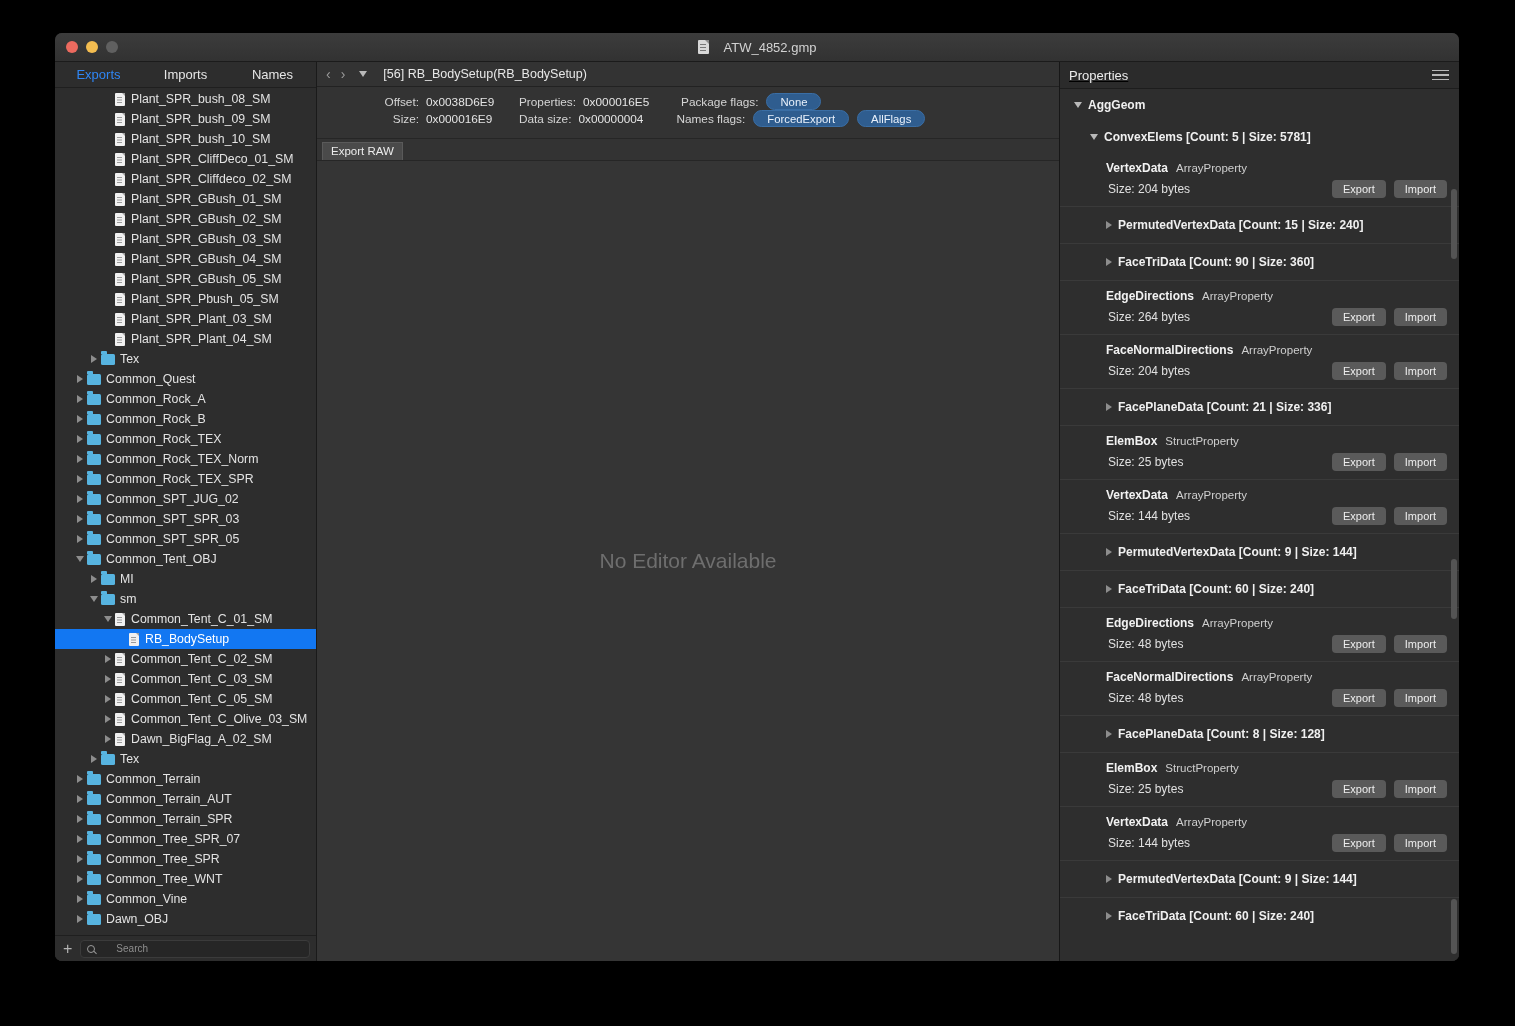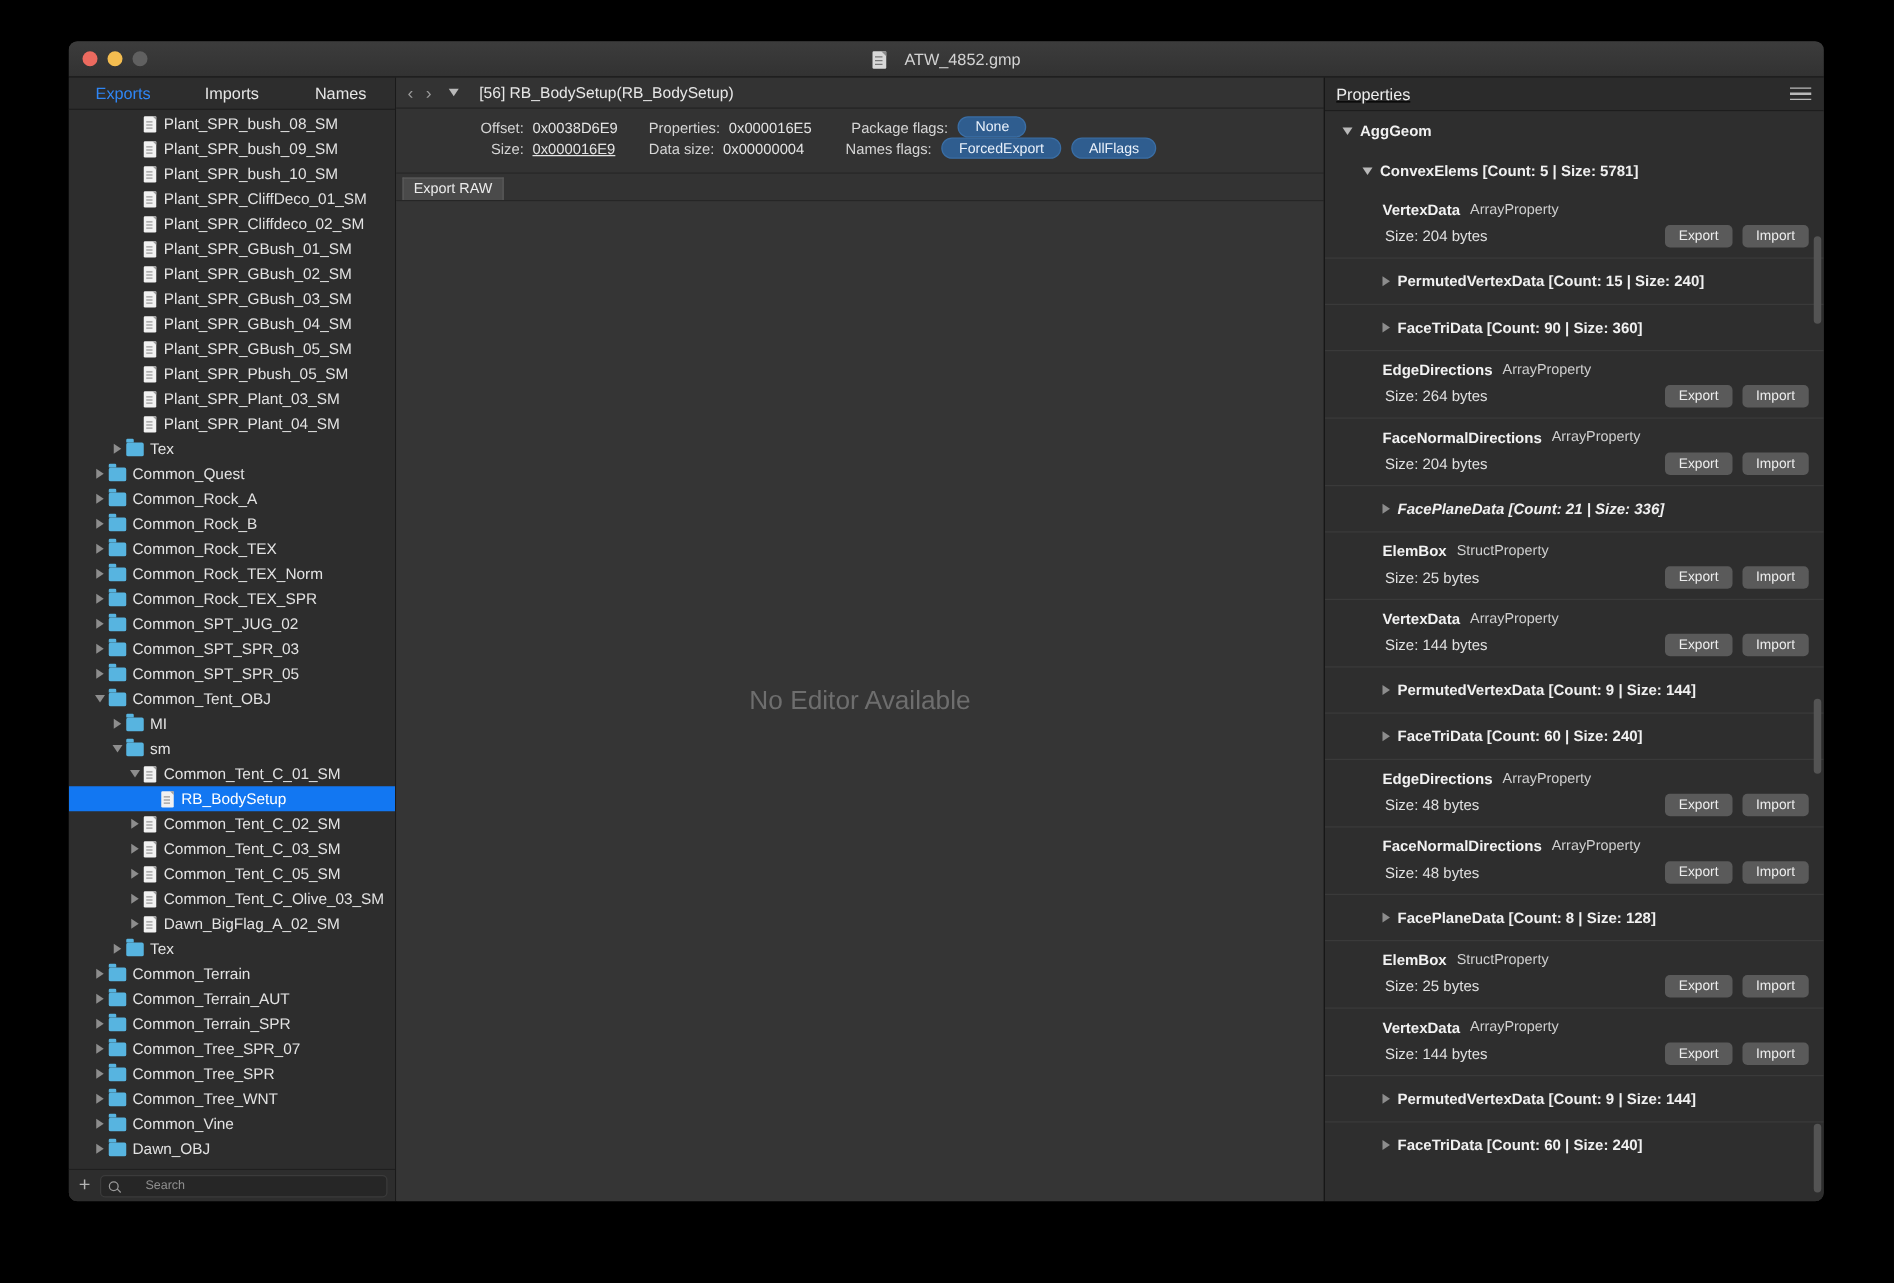--- a/index.html
+++ b/index.html
@@ -29,21 +29,21 @@
   }
   .traffic { display: flex; gap: 8px; padding-left: 11px; }
   .tl { width: 12px; height: 12px; border-radius: 50%; }
   .tl.red { background: #ec6a5f; }
   .tl.yellow { background: #f4bd50; }
   .tl.green { background: #606060; }
   .title-center {
     position: absolute; left: 0; right: 0;
     text-align: center;
     font-size: 13px; color: #d2d2d2;
-    display: flex; align-items: flex-end; justify-content: center; gap: 15px;
+    display: flex; align-items: flex-start; justify-content: center; gap: 15px;
     pointer-events: none;
   }
   .doc-ico {
     width: 11px; height: 14px; background: #d8d8d8;
     border-radius: 1px; position: relative; display: inline-block;
   }
   .doc-ico::before {
     content: ""; position: absolute; top: 0; right: 0;
     border-width: 0 4px 4px 0; border-style: solid;
     border-color: transparent #8a8a8a transparent transparent;
@@ -573,21 +573,21 @@
         <div class="info-row">
           <span class="lbl" style="width:102px;">Offset:</span>
           <span class="mono" style="width:100px;">0x0038D6E9</span>
           <span class="lbl">Properties:</span>
           <span class="mono" style="width:105px;">0x000016E5</span>
           <span class="lbl">Package flags:</span>
           <span class="pill">None</span>
         </div>
         <div class="info-row">
           <span class="lbl" style="width:102px;">Size:</span>
-          <span class="mono" style="width:100px;text-decoration:underline;">0x000016E9</span>
+          <span class="mono" style="width:100px;">0x000016E9</span>
           <span class="lbl">Data size:</span>
           <span class="mono" style="width:105px;">0x00000004</span>
           <span class="lbl">Names flags:</span>
           <span class="pill">ForcedExport</span>
           <span class="pill">AllFlags</span>
         </div>
       </div>
 
       <div class="tabstrip">
         <span class="rawtab">Export RAW</span>
@@ -664,21 +664,21 @@
               <span class="p-type">ArrayProperty</span>
             </div>
             <div class="p-line" style="justify-content: space-between; padding: 5px 12px 0px 2px;">
               <span class="p-size">Size: 204 bytes</span>
               <span class="p-row-btns">
                 <button class="btn">Export</button>
                 <button class="btn">Import</button>
               </span>
             </div>
           </div>
-          <div class="p-sec" style="border-top: 1px solid rgb(58, 58, 58); padding: 11px 0px 11px 46px; font-style: italic;">
+          <div class="p-sec" style="border-top: 1px solid rgb(58, 58, 58); padding: 11px 0px 11px 46px;">
             <div class="p-line">
               <span class="p-tri right"></span>
               <span class="p-node">FacePlaneData [Count: 21 | Size: 336]</span>
             </div>
           </div>
           <div class="p-sec" style="border-top: 1px solid rgb(58, 58, 58); padding: 8px 0px 8px 46px;">
             <div class="p-line">
               <span class="p-name">ElemBox</span>
               <span class="p-type">StructProperty</span>
             </div>

